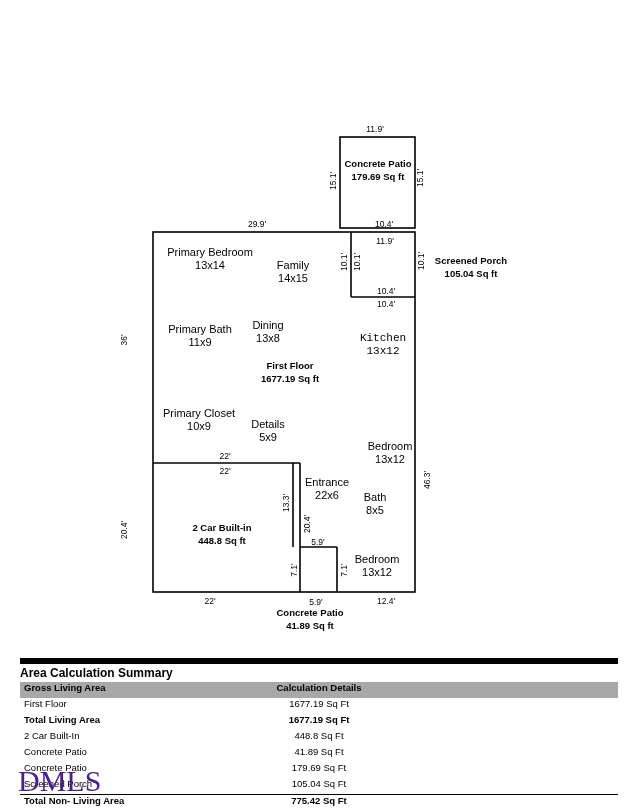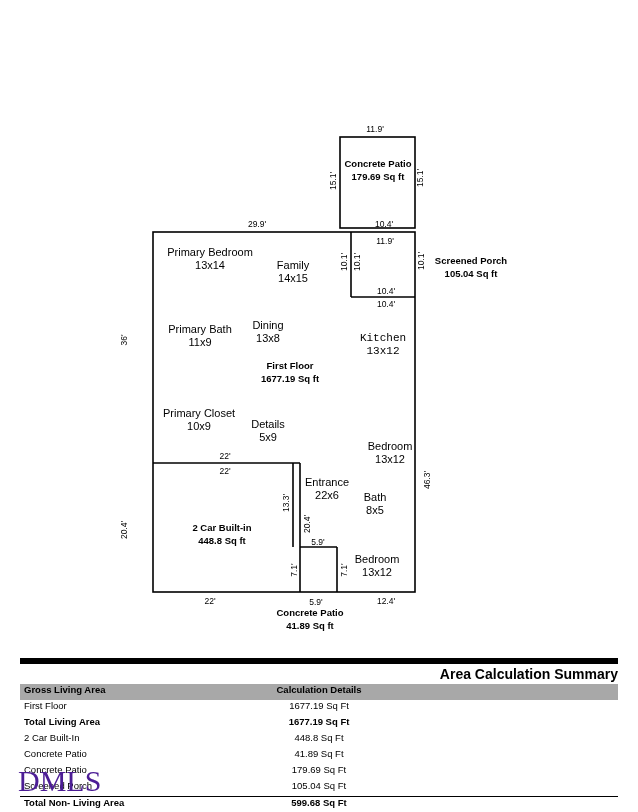--- a/index.html
+++ b/index.html
@@ -18,21 +18,21 @@
          transform:translate(-50%,-50%); }
   .dim.vert { transform:translate(-50%,-50%) rotate(-90deg); }
   .room { position:absolute; transform:translate(-50%,-50%); text-align:center;
           font-size:11px; line-height:13px; white-space:nowrap; }
   .area { position:absolute; transform:translate(-50%,-50%); text-align:center;
           font-size:9.5px; font-weight:700; line-height:13px; white-space:nowrap; }
 
   
   .acs-table { position:absolute; left:20px; top:658px; width:598px; font-size:9.5px; }
   .tbl-topbar { height:6px; background:#000; }
-  .tbl-title { font-weight:700; font-size:14px; text-align:right; padding:2px 0; }
+  .tbl-title { font-weight:700; font-size:12px; text-align:left; padding:2px 0; }
   .tbl-row { position:relative; height:16px; line-height:12px; padding-left:4px; }
   .tbl-row.section { background:#a8a8a8; font-weight:700; }
   .tbl-row.total { font-weight:700; }
   .tbl-row.total.last { border-top:1px solid #000; }
   .tbl-row .val { position:absolute; left:50%; top:0; transform:translateX(-50%); white-space:nowrap; }
 
   .watermark { position:absolute; left:18px; top:764px; font-family:"Liberation Serif", serif;
                font-size:30px; color:#4c1d95; z-index:5; }
 </style>
 </head>
@@ -150,19 +150,19 @@
     <div class="tbl-topbar"></div>
     <div class="tbl-title">Area Calculation Summary</div>
     <div id="tbl-rows">
         <div class="tbl-row section"><span class="lbl">Gross Living Area</span><span class="val">Calculation Details</span></div>
         <div class="tbl-row normal"><span class="lbl">First Floor</span><span class="val">1677.19 Sq Ft</span></div>
         <div class="tbl-row total"><span class="lbl">Total Living Area</span><span class="val">1677.19 Sq Ft</span></div>
         <div class="tbl-row normal"><span class="lbl">2 Car Built-In</span><span class="val">448.8 Sq Ft</span></div>
         <div class="tbl-row normal"><span class="lbl">Concrete Patio</span><span class="val">41.89 Sq Ft</span></div>
         <div class="tbl-row normal"><span class="lbl">Concrete Patio</span><span class="val">179.69 Sq Ft</span></div>
         <div class="tbl-row normal"><span class="lbl">Screened Porch</span><span class="val">105.04 Sq Ft</span></div>
-        <div class="tbl-row total last"><span class="lbl">Total Non- Living Area</span><span class="val">599.68 Sq Ft</span></div>
+        <div class="tbl-row total last"><span class="lbl">Total Non- Living Area</span><span class="val">775.42 Sq Ft</span></div>
       </div>
   </div>
 
   <div class="watermark">DMLS</div>
 
 </div>
 
 </body></html>

